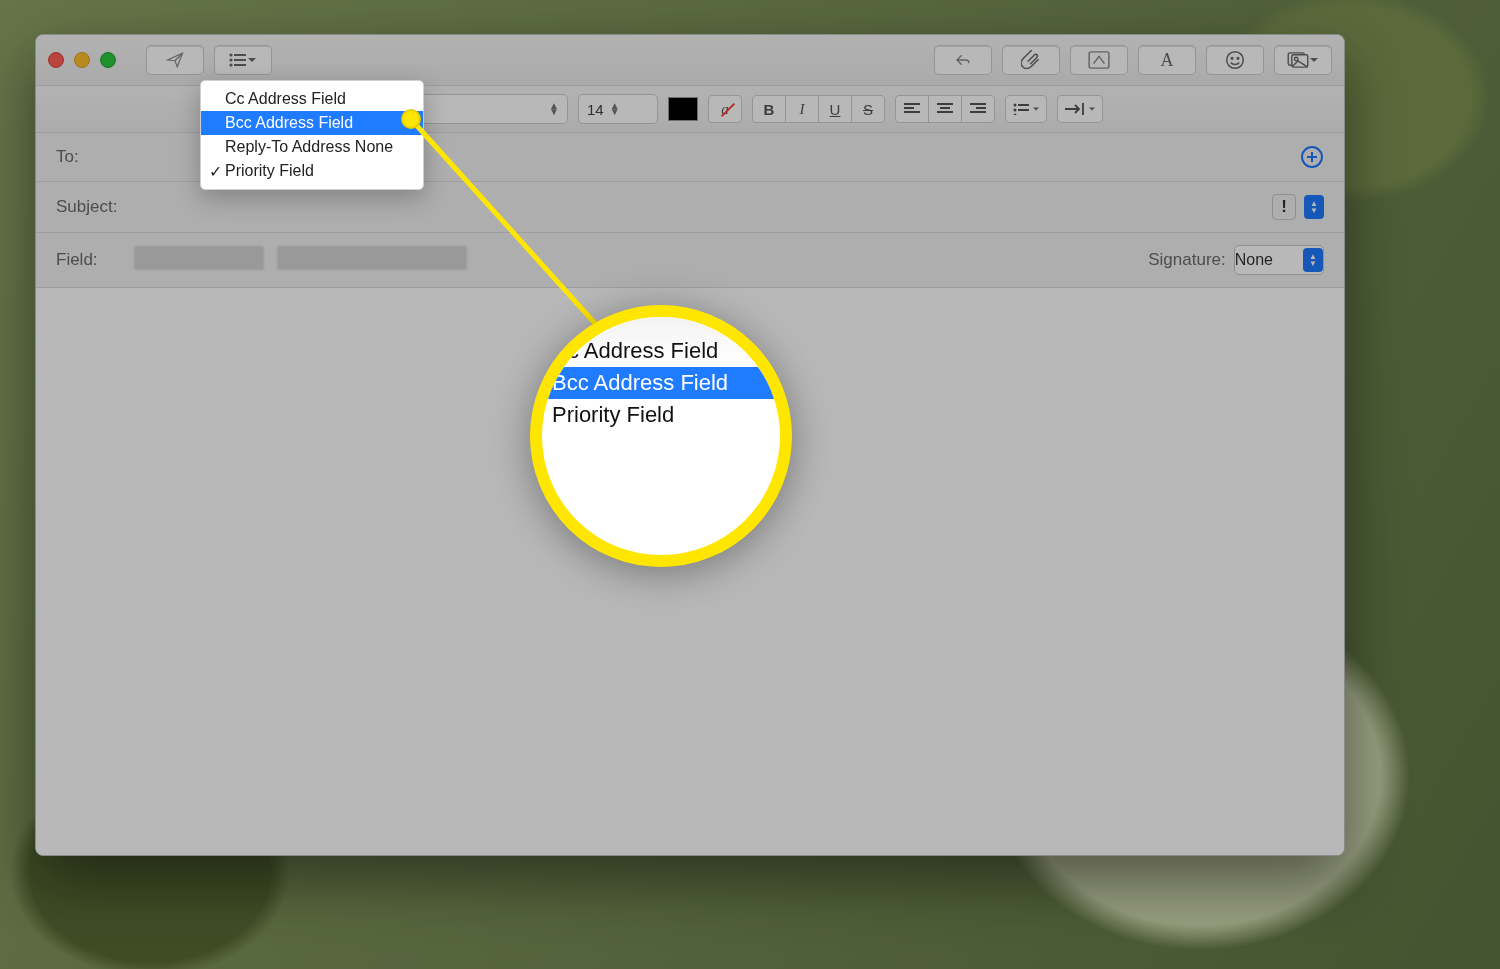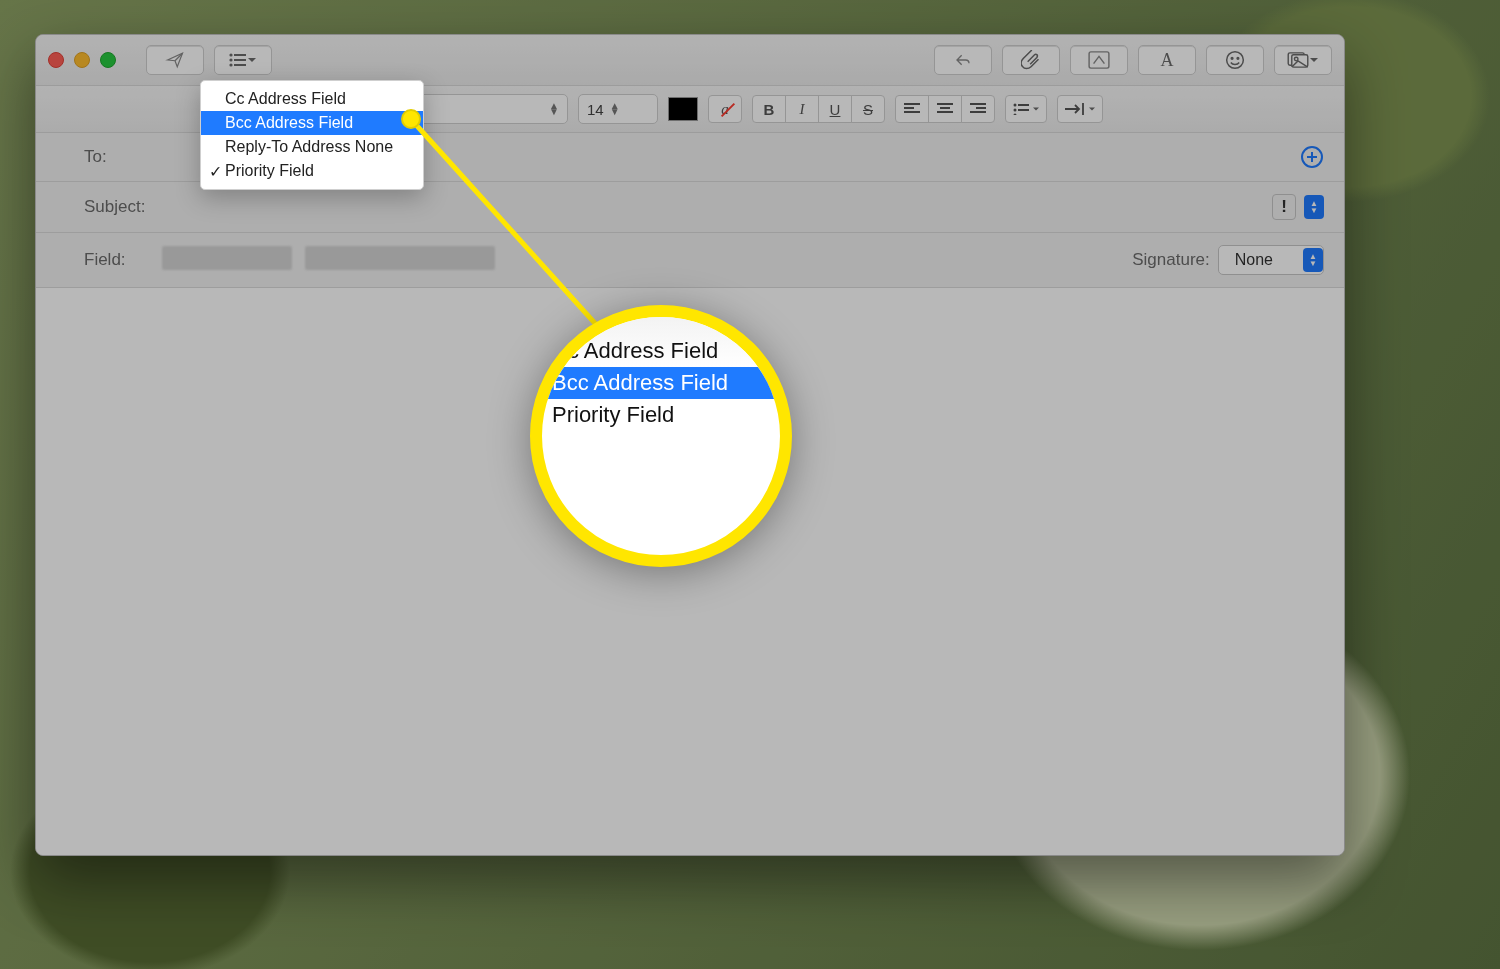--- a/index.html
+++ b/index.html
@@ -31,25 +31,25 @@
   .combo{height:28px;border:1px solid #cfcfcf;border-radius:5px;background:#fff;display:flex;align-items:center;padding:0 8px;gap:6px;}
   .combo .chev{font-size:10px;color:#777;display:flex;flex-direction:column;line-height:6px;}
   .swatch{width:28px;height:22px;border:1px solid #999;background:#000;}
   .ico{width:32px;height:26px;border:1px solid #cfcfcf;border-radius:4px;background:#fff;display:flex;align-items:center;justify-content:center;color:#555;}
   .ico-group{display:flex;}
   .ico-group .ico{border-radius:0;margin-left:-1px;}
   .ico-group .ico:first-child{border-top-left-radius:4px;border-bottom-left-radius:4px;margin-left:0;}
   .ico-group .ico:last-child{border-top-right-radius:4px;border-bottom-right-radius:4px;}
   .fields{display:flex;flex-direction:column;}
   .row{display:flex;align-items:center;border-bottom:1px solid #dadada;padding:12px 20px;font-size:17px;color:#6b6b6b;}
-  .row .label{width:78px;margin-left:28px;}
+  .row .label{width:78px;}
   .row .inp{flex:1;border:none;background:transparent;font-size:17px;outline:none;color:#222;}
   .row .right{margin-left:auto;display:flex;align-items:center;gap:8px;}
   .blue-chev{width:20px;height:24px;background:#1f7bff;border-radius:4px;display:flex;flex-direction:column;align-items:center;justify-content:center;color:#fff;font-size:8px;line-height:7px;}
-  .sig-combo{display:flex;align-items:center;border:1px solid #c7c7c7;border-radius:5px;background:#fff;height:28px;padding:0 0 0 16px;font-size:16px;color:#333;}
+  .sig-combo{display:flex;align-items:center;border:1px solid #c7c7c7;border-radius:5px;background:#fff;height:28px;padding:0 0 0 0;font-size:16px;color:#333;}
   .sig-combo .v{padding-right:30px;}
   .plus-circle{width:24px;height:24px;color:#1f7bff;}
   .body{flex:1;background:#fff;}
   
   .dropdown{position:absolute;left:200px;top:80px;width:222px;background:#fff;border:1px solid #cfcfcf;border-radius:5px;
     box-shadow:0 8px 24px rgba(0,0,0,0.25);padding:6px 0;z-index:10;font-size:16px;color:#222;}
   .dd-item{padding:3px 24px;display:flex;align-items:center;gap:6px;}
   .dd-item.sel{background:#1f7bff;color:#fff;}
   .dd-check{position:absolute;left:8px;}
   .dd-item{position:relative;}

